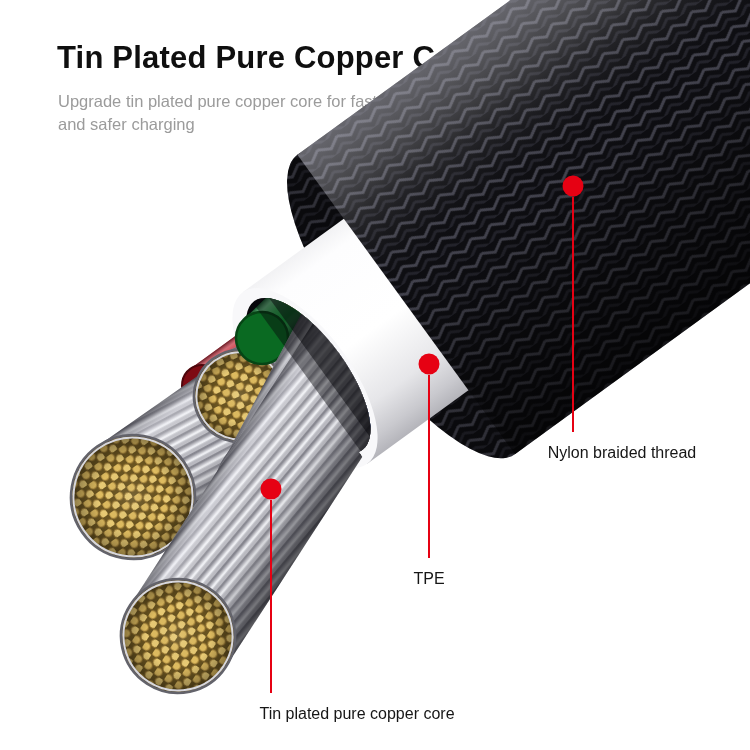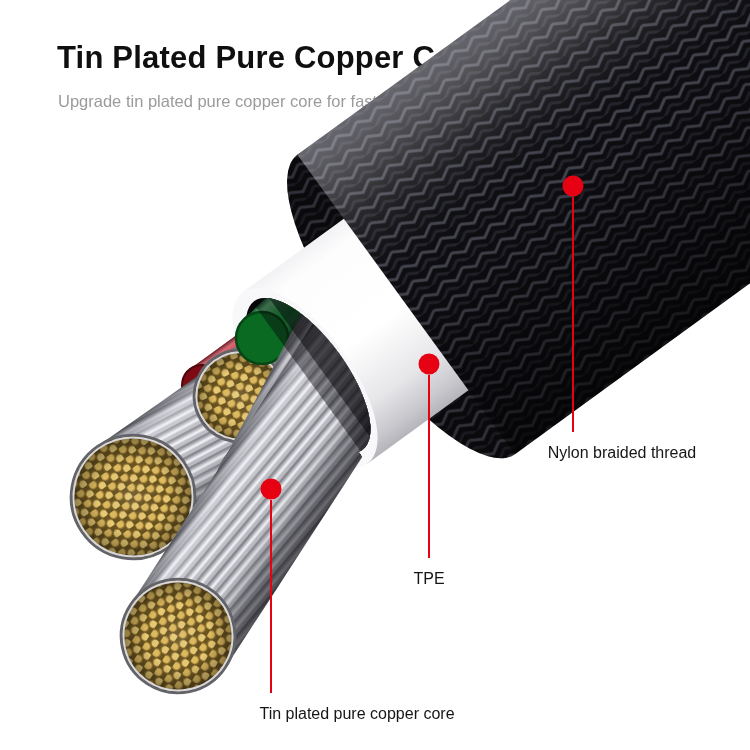--- a/index.html
+++ b/index.html
@@ -13,20 +13,21 @@
   .callout-label{font-size:16px;font-family:"Liberation Sans",sans-serif;}
 </style>
 </head>
 <body>
 
 <div class="stage">
 
   <div class="title">Tin Plated Pure Copper Core</div>
   <div class="subtitle">
     <div>Upgrade tin plated pure copper core for faster</div>
+    <div>and safer charging</div>
   </div>
 
   <svg width="750" height="750" viewBox="0 0 750 750">
     <defs>
       <pattern id="braidPat" width="24" height="18" patternUnits="userSpaceOnUse">
         <rect width="24" height="18" fill="#0e0e12"></rect>
         <path d="M0,3 L12,10 L24,3" stroke="#43434e" stroke-width="3" fill="none"></path>
         <path d="M0,12 L12,19 L24,12" stroke="#23232b" stroke-width="3" fill="none"></path>
       </pattern>
       <linearGradient id="braidShade" x1="0" y1="0" x2="0" y2="1">

